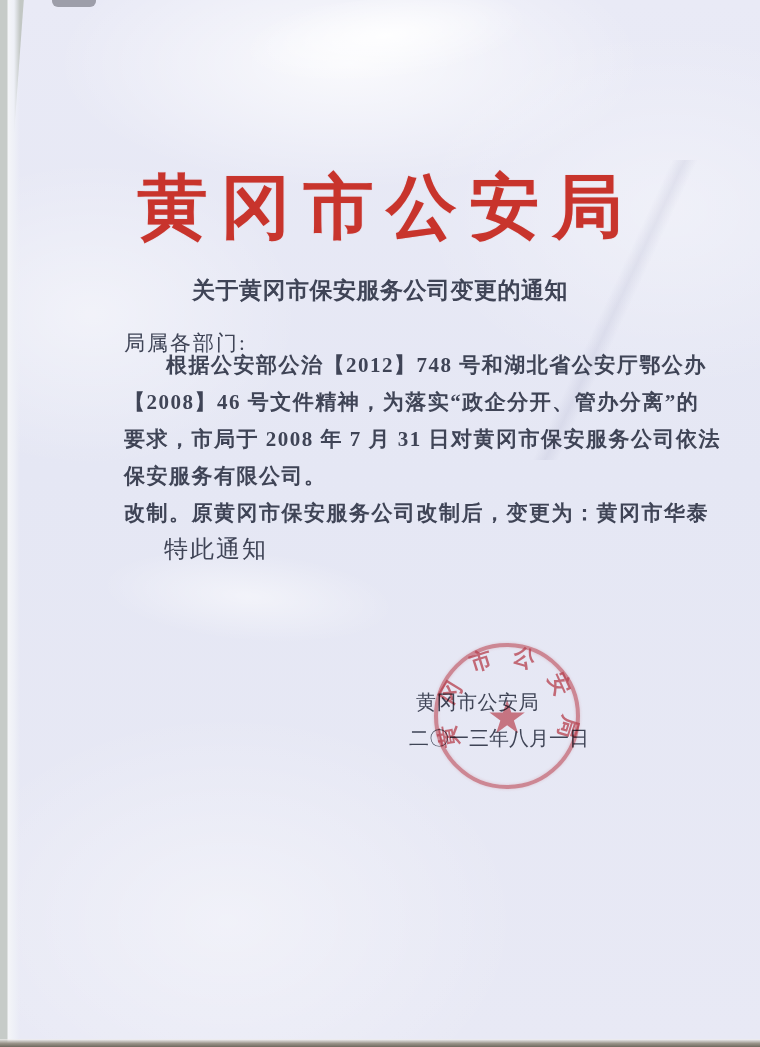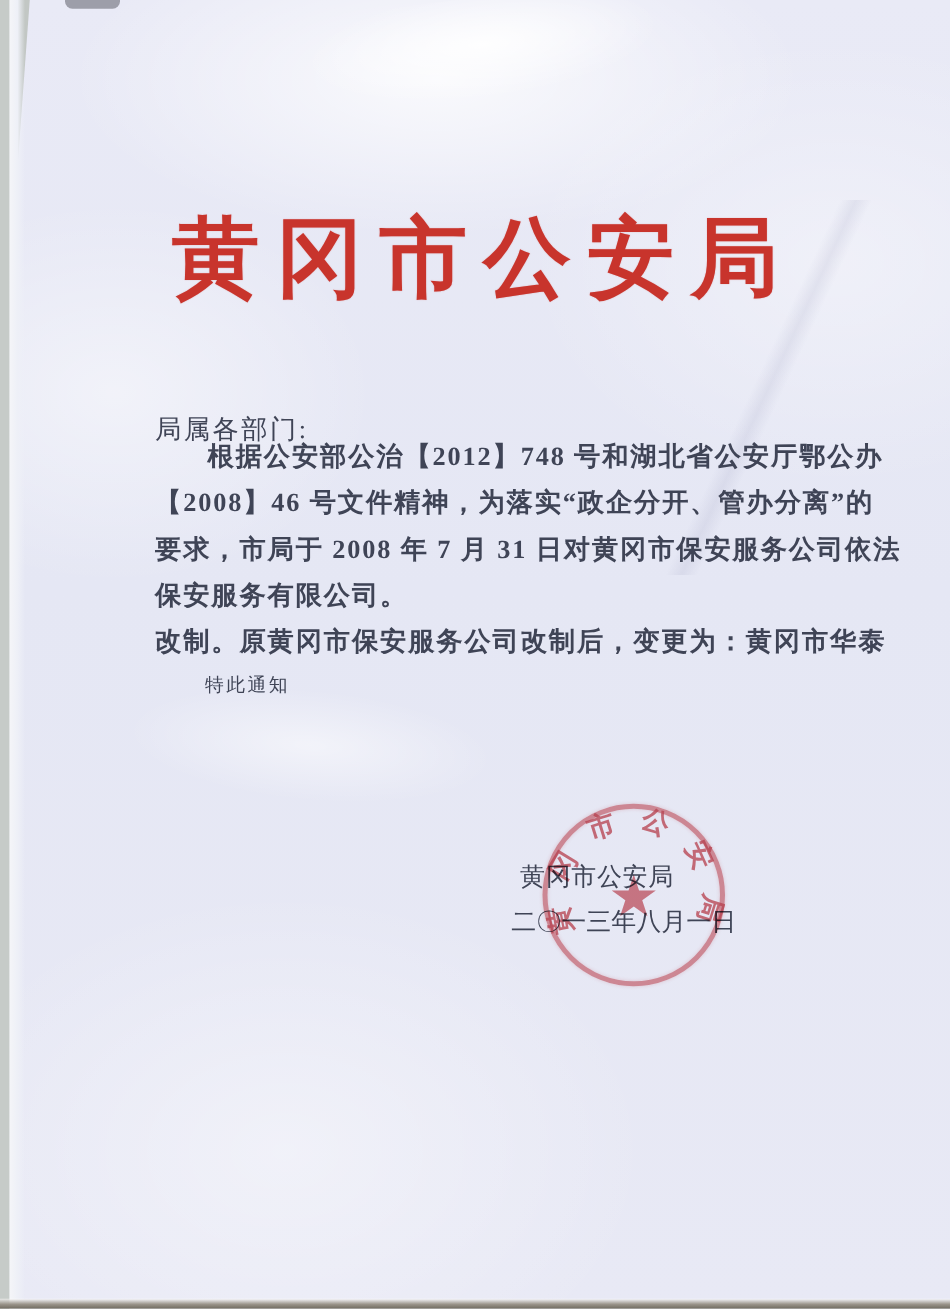--- a/index.html
+++ b/index.html
@@ -65,21 +65,21 @@
     position:absolute;left:124px;top:313px;font-size:21px;line-height:27px;
     color:var(--ink,#3f4456);letter-spacing:2px;margin-top:17px;
   }
   .bodytext{
     position:absolute;left:124px;top:347px;width:540px;
     font-size:21px;color:var(--ink,#3f4456);letter-spacing:1.5px;
   }
   .bodytext p{margin:0;height:37px;line-height:37px;white-space:nowrap;font-weight:bold;}
   .bodytext p.indent{text-indent:42px;}
   .closing{
-    position:absolute;left:164px;top:536px;font-size:15px;line-height:27px;
+    position:absolute;left:164px;top:536px;font-size:24px;line-height:27px;
     color:var(--ink,#3f4456);letter-spacing:2px;
   }
   .signature{
     position:absolute;left:416px;top:691px;font-size:20px;line-height:23px;
     color:var(--ink,#3f4456);letter-spacing:.5px;
   }
   .docdate{
     position:absolute;left:409px;top:726px;font-size:20px;line-height:24px;
     color:var(--ink,#3f4456);letter-spacing:0;
   }
@@ -111,20 +111,21 @@
   <div class="crease crease-topfold"></div>
   <div class="crease crease-right"></div>
   <div class="crease crease-mid"></div>
   <div class="crease smudge-topleft"></div>
   <div class="edge-left-top"></div>
   <div class="edge-left"></div>
   <div class="edge-bottom"></div>
 
   <div class="letterhead">黄冈市公安局</div>
 
+  <h1 class="title">关于黄冈市保安服务公司变更的通知</h1>
 
   <div class="salutation">局属各部门:</div>
 
   <div class="bodytext">
     <p class="indent">根据公安部公治【2012】748 号和湖北省公安厅鄂公办</p>
     <p>【2008】46 号文件精神，为落实“政企分开、管办分离”的</p>
     <p>要求，市局于 2008 年 7 月 31 日对黄冈市保安服务公司依法</p>
     <p>保安服务有限公司。</p>
     <p>改制。原黄冈市保安服务公司改制后，变更为：黄冈市华泰</p>
   </div>

